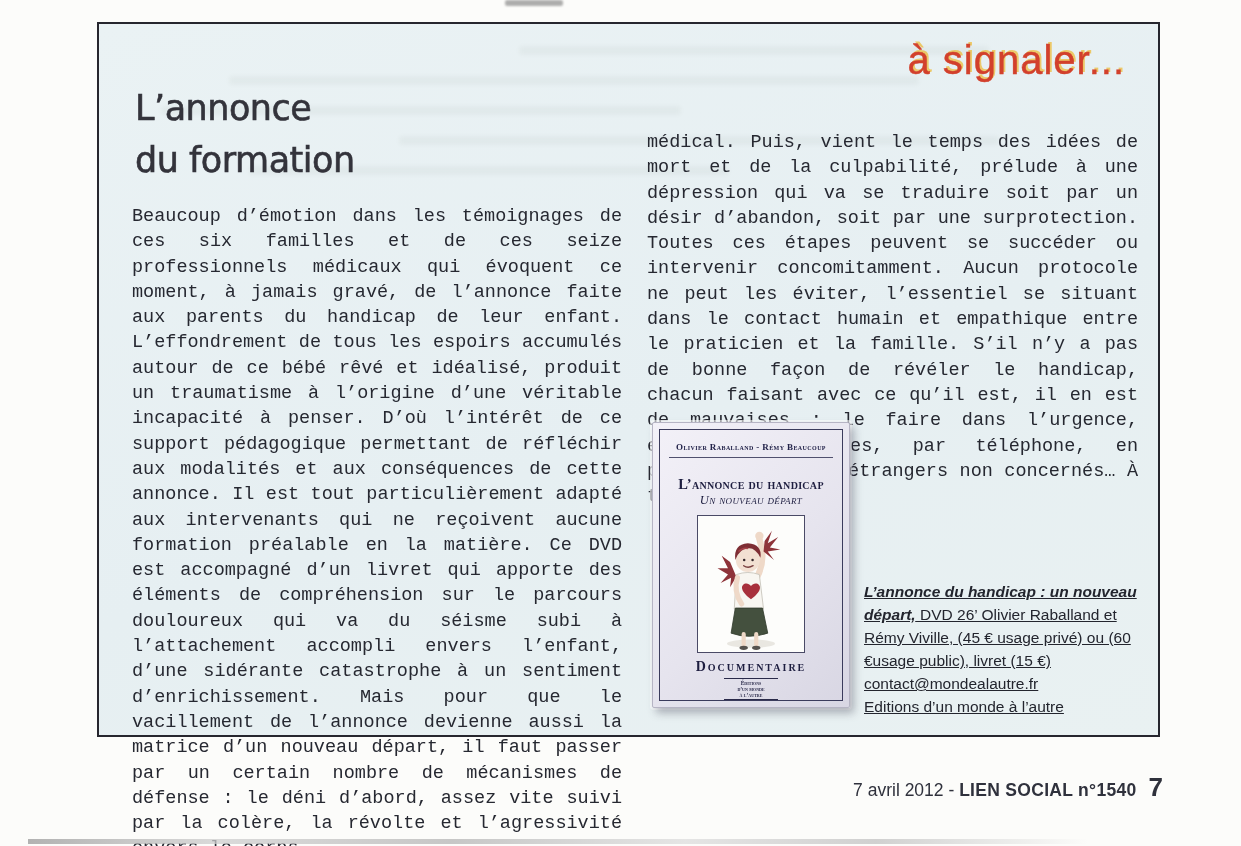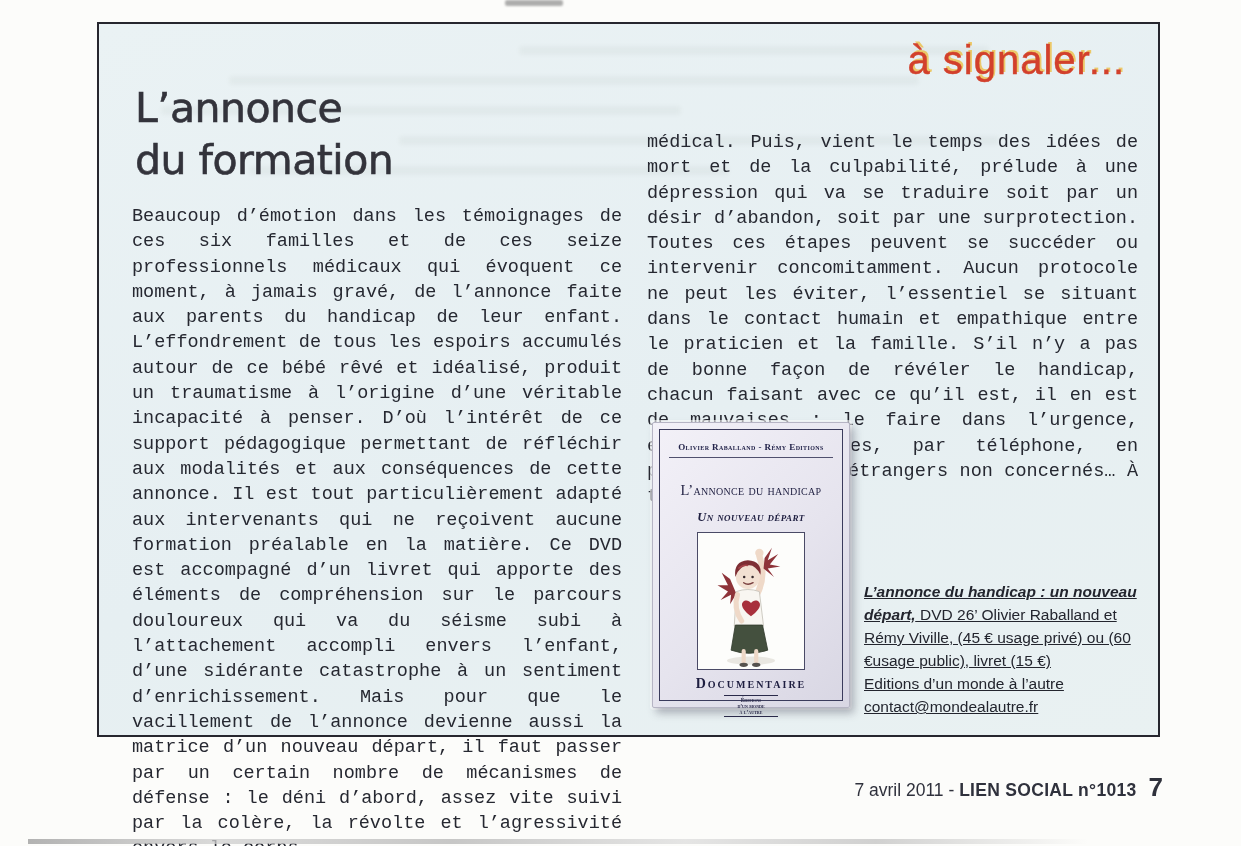--- a/index.html
+++ b/index.html
@@ -31,21 +31,21 @@
 
   .section-label{
     position:absolute; right:33px; top:14px;
     font-size:40px; letter-spacing:1px; color:#d2402c;
     text-shadow:2px -2px 0 rgba(238,180,30,.65);
     -webkit-text-stroke:.4px #d2402c;
   }
   .title{
     position:absolute; left:36px; top:58px; margin:0;
     font-family:"DejaVu Sans", sans-serif; font-weight:400;
-    font-size:41px; line-height:52px; color:#33333b;
+    font-size:35px; line-height:52px; color:#33333b;
     -webkit-text-stroke:.6px #33333b; letter-spacing:-.5px;
   }
   .bodytext{
     font-family:Liberation Mono, monospace; font-size:18.5px; line-height:25.3px;
     color:#262831; text-align:justify;
   }
   .col-left{position:absolute; left:33px; top:180px; width:490px;}
   .col-right-p1{position:absolute; left:548px; top:106px; width:491px;}
   .col-right-p2{position:absolute; left:765px; top:386px; width:271px;}
 
@@ -57,22 +57,22 @@
     box-shadow:4px 5px 9px rgba(50,50,70,.35), 0 0 0 2px rgba(255,255,255,.6);
     box-sizing:border-box;
   }
   .dvd-inner{
     position:absolute; inset:6px; border:1px solid #3b3b5c;
     font-family:"Liberation Serif", serif; color:#1e1e40; text-align:center;
     box-sizing:border-box;
   }
   .dvd-authors{margin-top:12px; font-weight:700; font-size:9px; letter-spacing:.4px; font-variant:small-caps; color:#23234a;}
   .dvd-rule{height:1px; background:#50506e; margin:5px 9px 0 9px;}
-  .dvd-title{margin-top:24px; font-weight:400; font-size:14.5px; font-variant:small-caps; letter-spacing:.3px;}
-  .dvd-subtitle{margin-top:11px; font-weight:700; font-style:italic; font-size:12.5px; font-variant:small-caps; letter-spacing:.4px;}
+  .dvd-title{margin-top:18px; font-weight:700; font-size:14.5px; font-variant:small-caps; letter-spacing:.3px;}
+  .dvd-subtitle{margin-top:0; font-weight:400; font-style:italic; font-size:12.5px; font-variant:small-caps; letter-spacing:.4px;}
   .dvd-art{
     width:106px; height:136px; margin:7px auto 0 auto;
     border:1px solid #4a4a66; background:#fdfdfb; overflow:hidden;
   }
   .dvd-genre{margin-top:6px; font-weight:700; font-size:14px; font-variant:small-caps; letter-spacing:2px;}
   .dvd-pub{
     width:54px; margin:3px auto 0 auto; font-weight:700; font-size:5.5px; line-height:6px;
     font-variant:small-caps; color:#2a2a4a;
     border-top:1px solid #2a2a4a; border-bottom:1px solid #2a2a4a; padding:1px 0;
   }
@@ -111,21 +111,21 @@
     <div class="section-label">à signaler...</div>
 
     <h1 class="title"><span>L’annonce</span><br><span>du formation</span></h1>
 
     <div class="bodytext col-left">Beaucoup d’émotion dans les témoignages de ces six familles et de ces seize professionnels médicaux qui évoquent ce moment, à jamais gravé, de l’annonce faite aux parents du handicap de leur enfant. L’effondrement de tous les espoirs accumulés autour de ce bébé rêvé et idéalisé, produit un traumatisme à l’origine d’une véritable incapacité à penser. D’où l’intérêt de ce support pédagogique permettant de réfléchir aux modalités et aux conséquences de cette annonce. Il est tout particulièrement adapté aux intervenants qui ne reçoivent aucune formation préalable en la matière. Ce DVD est accompagné d’un livret qui apporte des éléments de compréhension sur le parcours douloureux qui va du séisme subi à l’attachement accompli envers l’enfant, d’une sidérante catastrophe à un sentiment d’enrichissement. Mais pour que le vacillement de l’annonce devienne aussi la matrice d’un nouveau départ, il faut passer par un certain nombre de mécanismes de défense : le déni d’abord, assez vite suivi par la colère, la révolte et l’agressivité envers le corps</div>
 
     <div class="bodytext col-right-p1">médical. Puis, vient le temps des idées de mort et de la culpabilité, prélude à une dépression qui va se traduire soit par un désir d’abandon, soit par une surprotection. Toutes ces étapes peuvent se succéder ou intervenir concomitamment. Aucun protocole ne peut les éviter, l’essentiel se situant dans le contact humain et empathique entre le praticien et la famille. S’il n’y a pas de bonne façon de révéler le handicap, chacun faisant avec ce qu’il est, il en est de mauvaises : le faire dans l’urgence, entre deux portes, par téléphone, en présence de tiers étrangers non concernés… À tout</div>
 
     <div class="dvd">
       <div class="dvd-inner">
-        <div class="dvd-authors">Olivier Raballand - Rémy Editions</div>
+        <div class="dvd-authors">Olivier Raballand - Rémy Beaucoup</div>
         <div class="dvd-rule"></div>
         <div class="dvd-title">L’annonce du handicap</div>
         <div class="dvd-subtitle">Un nouveau départ</div>
         <div class="dvd-art">
           <svg viewBox="0 0 100 130" width="100%" height="100%">
             <ellipse cx="50" cy="122" rx="23" ry="4" fill="#d9d6cc" opacity="0.55"></ellipse>
 
             <path d="M55,60 Q65,42 58,22" fill="none" stroke="#efd9c8" stroke-width="6" stroke-linecap="round"></path>
             <circle cx="58" cy="19" r="4" fill="#efd9c8"></circle>
 
@@ -158,25 +158,25 @@
           <div>Éditions</div>
           <div>d’un monde</div>
           <div>à l’autre</div>
         </div>
       </div>
     </div>
 
 
     <div class="caption">
       <span class="cap-bold">L’annonce du handicap : un nouveau départ,</span><span> DVD 26’ Olivier Raballand et Rémy Viville, (45 € usage privé) ou (60 €usage public), livret (15 €)</span>
+      <div>contact@mondealautre.fr</div>
       <div>Editions d’un monde à l’autre</div>
-      <div>contact@mondealautre.fr</div>
     </div>
   </div>
 
   <div class="footer">
-    <span>7 avril 2011 - </span>
-    <span class="mag">LIEN SOCIAL n°1013</span>
+    <span>7 avril 2012 - </span>
+    <span class="mag">LIEN SOCIAL n°1540</span>
     <span class="pageno">7</span>
   </div>
 
   <div class="scan-edge"></div>
 </div>
 
 </body></html>

